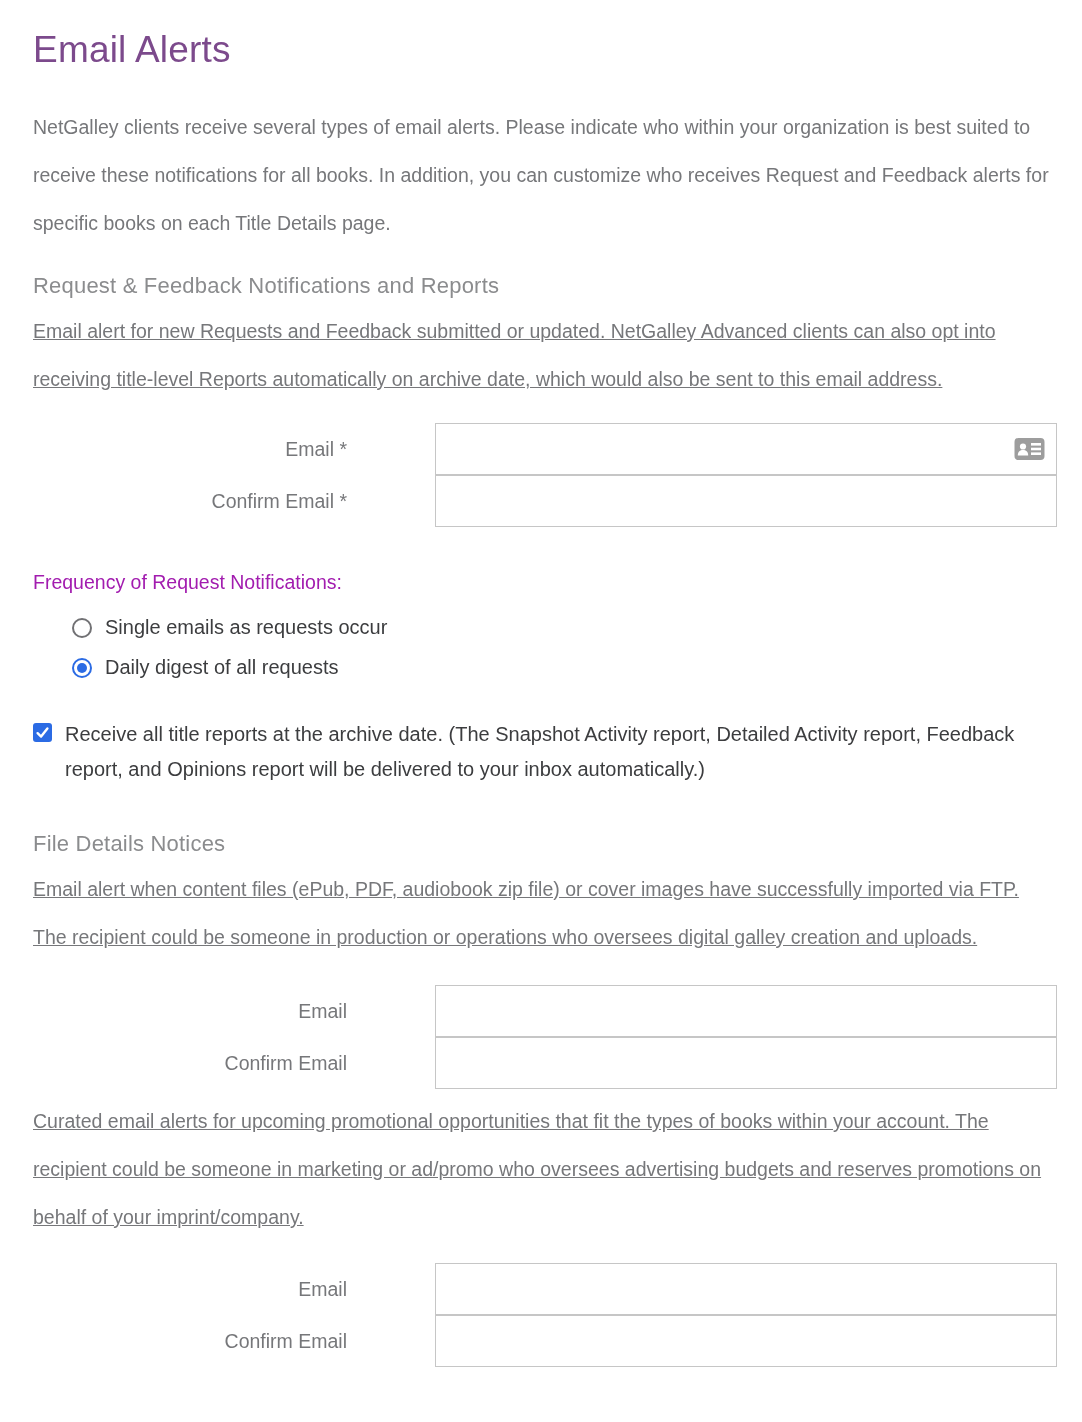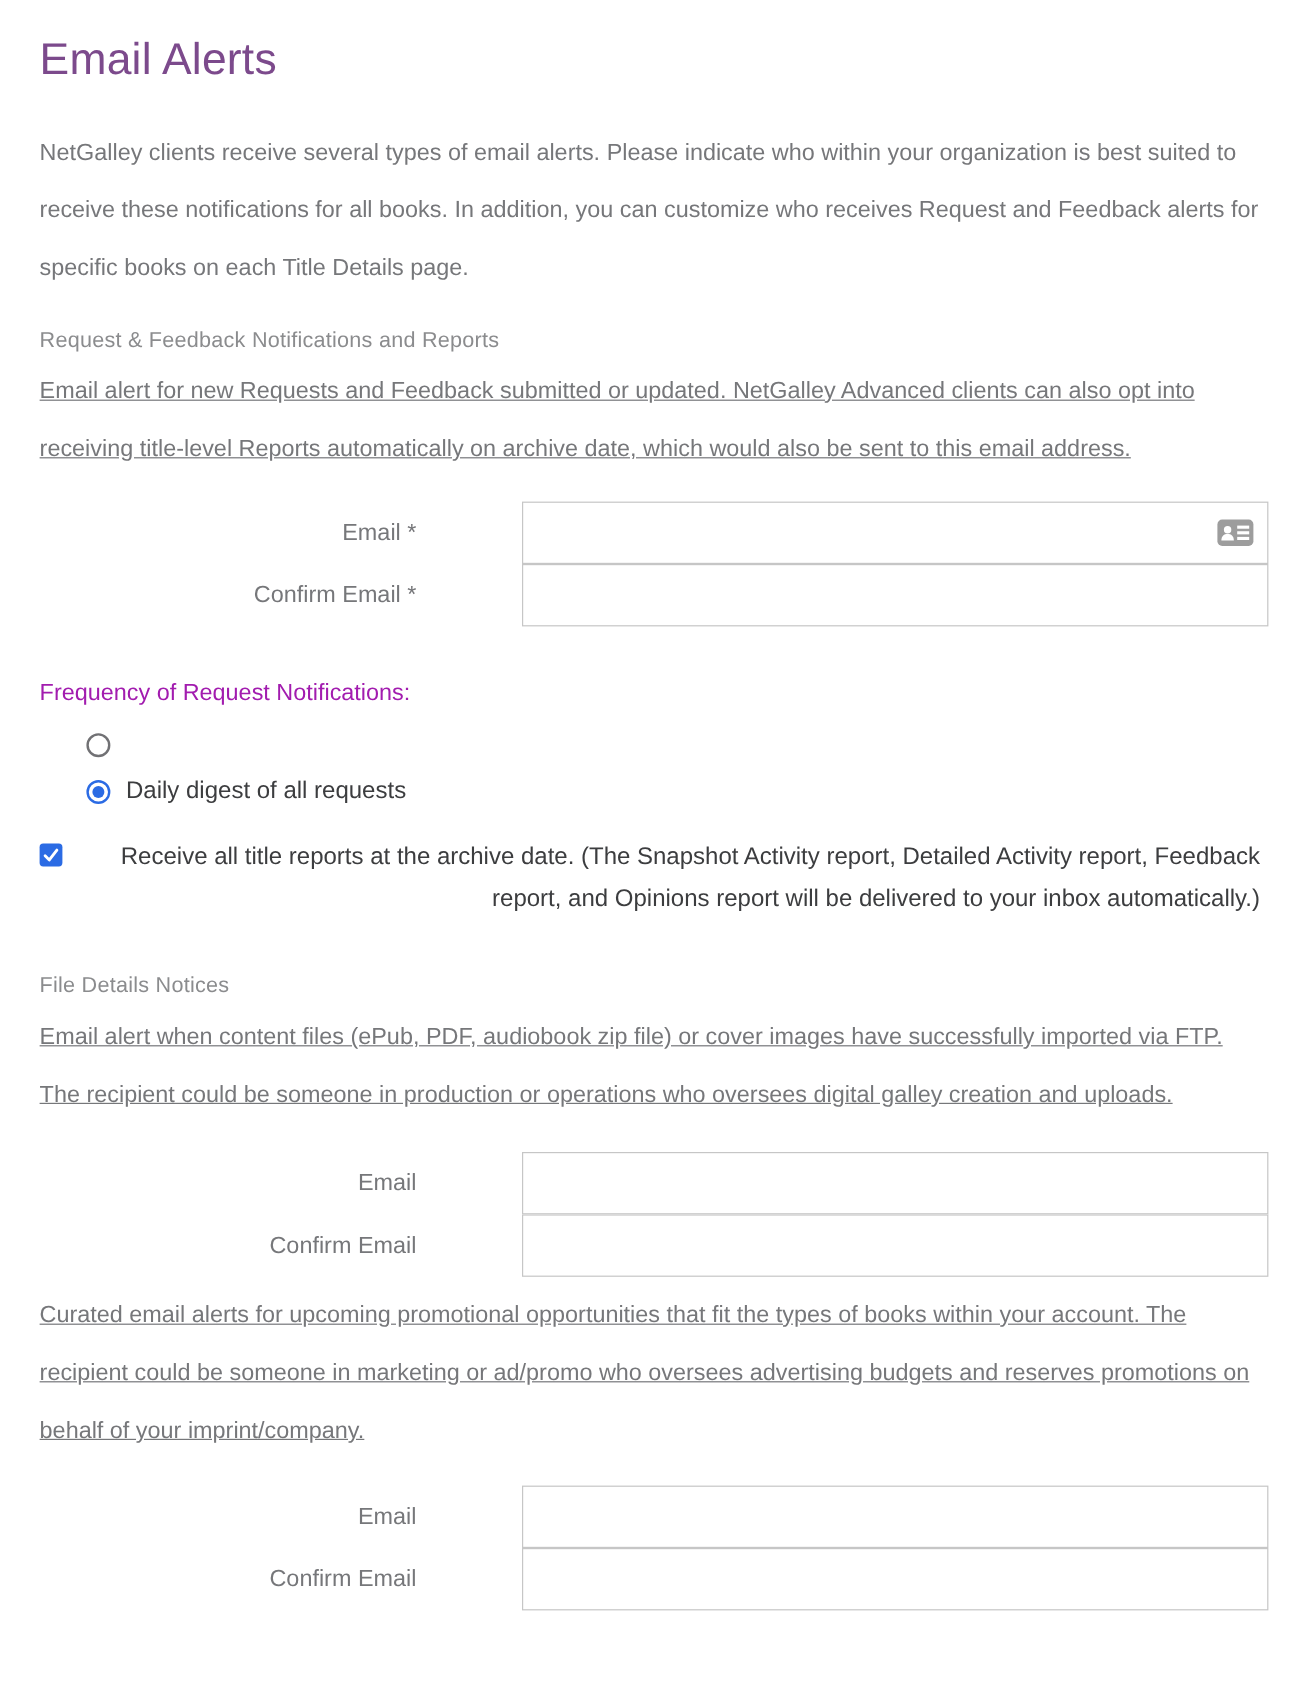--- a/index.html
+++ b/index.html
@@ -22,21 +22,21 @@
   }
   p.body-text {
     font-size: 19.5px;
     line-height: 48px;
     color: #76777a;
     max-width: 1020px;
   }
   .intro { margin-top: 32px; }
 
   h2.section-heading {
-    font-size: 18px;
+    font-size: 22px;
     font-weight: 400;
     color: #8b8c8e;
     letter-spacing: 0.2px;
   }
   .section-heading.first { margin-top: 26px; }
   .section-desc { margin-top: 8px; text-decoration: underline; }
 
   .form-rows { margin-top: 20px; }
   .form-row { display: flex; align-items: center; gap: 48px; }
   .form-row + .form-row { }
@@ -93,21 +93,21 @@
     width: 10px; height: 10px;
     border-radius: 50%;
     background: #2b6be4;
   }
   .radio-label {
     margin-left: 13px;
     font-size: 20px;
     color: #3c3d3f;
   }
 
-  .checkbox-row { margin-top: 26px; display: flex; align-items: flex-start; text-align: right; }
+  .checkbox-row { margin-top: 38px; display: flex; align-items: flex-start; }
   .checkbox {
     width: 19px; height: 19px;
     border-radius: 3px;
     background: #2b6be4;
     flex: none;
     margin-top: 6px;
     display: flex; align-items: center; justify-content: center;
     cursor: pointer;
   }
   .checkbox svg { display: block; }
@@ -160,20 +160,21 @@
           <input type="text" class="text-input" value="" style="">
         </div>
       </div>
     </div>
 
     <div class="freq-label">Frequency of Request Notifications:</div>
 
     <div class="radio-group">
       <div class="radio-row">
         <span class="radio"></span>
+        <span class="radio-label">Single emails as requests occur</span>
       </div>
       <div class="radio-row">
         <span class="radio checked"></span>
         <span class="radio-label">Daily digest of all requests</span>
       </div>
     </div>
 
     <div class="checkbox-row">
       <span class="checkbox">
         <svg width="15" height="15" viewBox="0 0 15 15">

